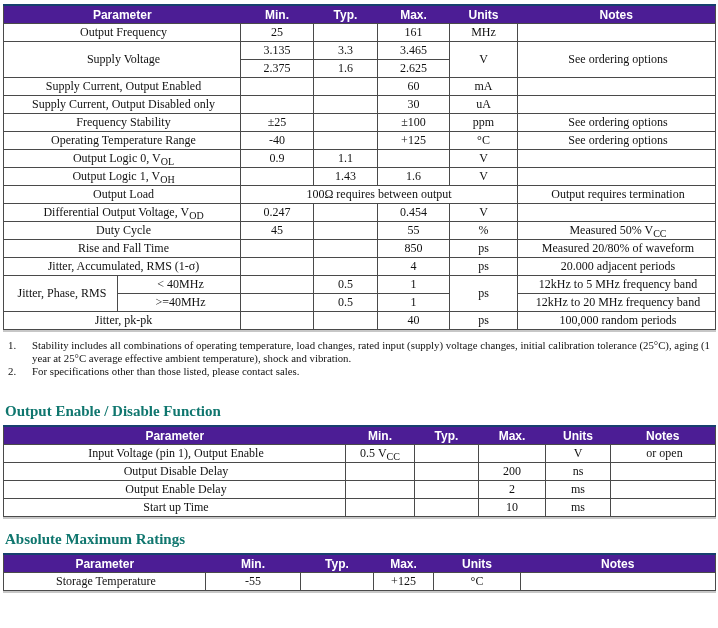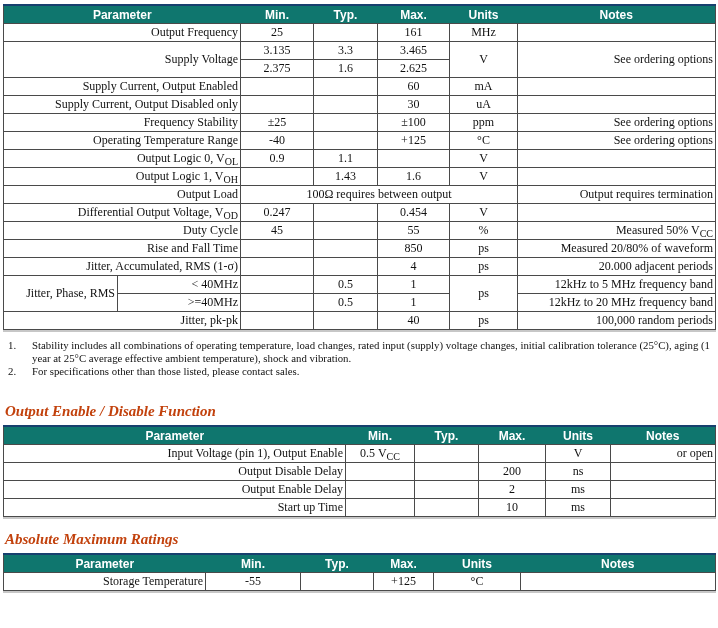--- a/index.html
+++ b/index.html
@@ -9,46 +9,46 @@
   }
   .page{padding:4px 3px 0 3px;}
 
   table{
     border-collapse:collapse;table-layout:fixed;width:712px;
     border:1px solid #4a4a4a;
     box-shadow:0 2px 0 rgba(130,130,130,0.45);
     background:#fff;
   }
   th{
-    background:#0f766e;color:#fff;
+    background:#4c1d95;color:#fff;
     font-family:"Liberation Sans", sans-serif;
     font-weight:bold;font-size:12px;
     height:17px;padding:0;border:0;
     border-top:2px solid #17406e;
     text-align:center;white-space:nowrap;overflow:hidden;
   }
   td{
     border:1px solid #4a4a4a;
     font-size:12px;height:17px;line-height:15px;
     padding:0 2px;text-align:center;
     white-space:nowrap;overflow:hidden;
     vertical-align:middle;
   }
-  td.param,td.note{text-align:right;padding-left:5px;}
+  td.param,td.note{text-align:center;padding-left:5px;}
   sub{font-size:10px;line-height:0;}
 
   .notes{margin:9px 0 0 5px;font-size:10.8px;line-height:13px;}
   .notes-title{font-weight:bold;font-size:11px;}
   .note-item{display:flex;width:706px;}
   .note-num{width:24px;flex:0 0 24px;}
   .note-text{flex:1;}
 
   .section-title{
-    font-weight:bold;font-size:15px;color:#c2410c;
-    margin:25px 0 5px 2px;line-height:17px;font-style:italic;
+    font-weight:bold;font-size:15px;color:#0f766e;
+    margin:25px 0 5px 2px;line-height:17px;
   }
   .section-title.second{margin-top:14px;}
 </style>
 </head>
 <body>
 
 <div class="page">
 
   <table>
     <colgroup>

